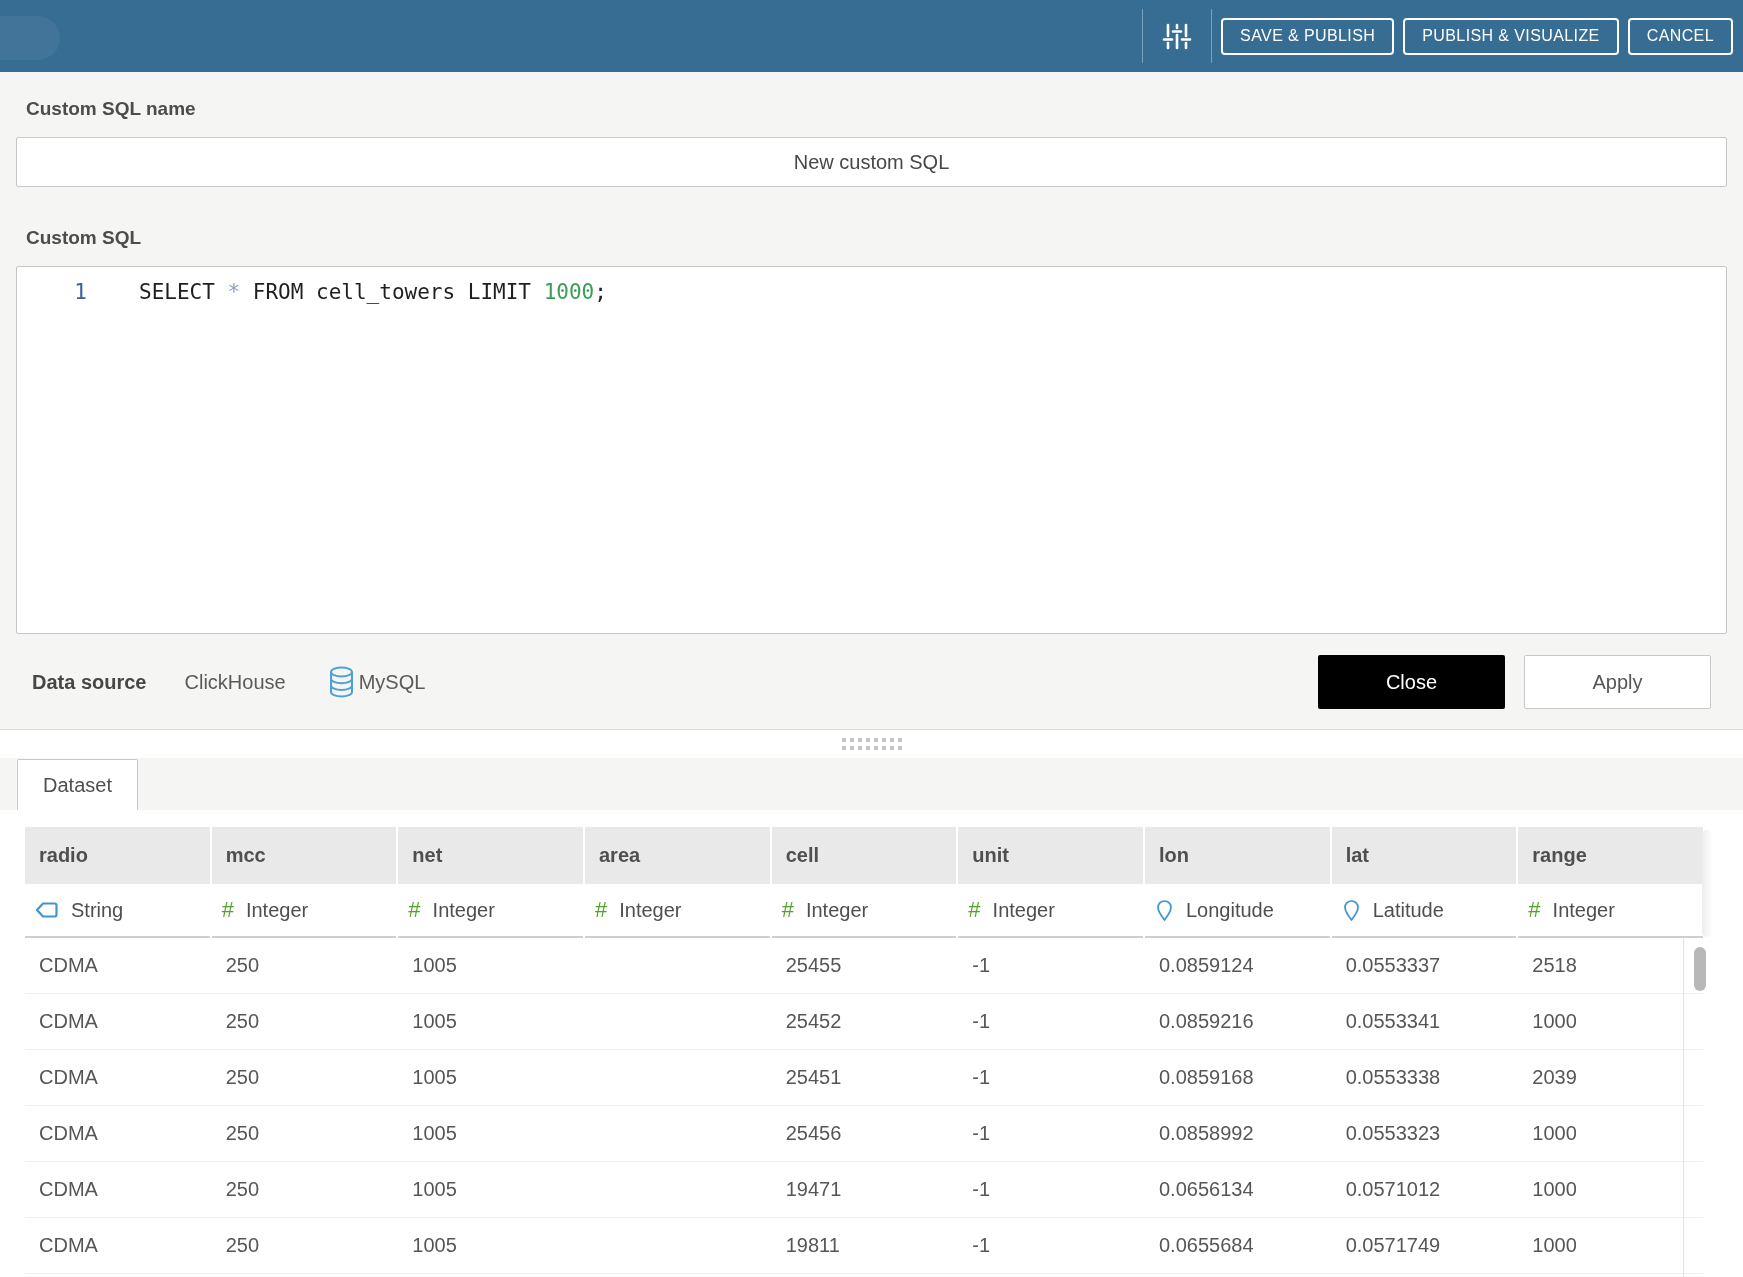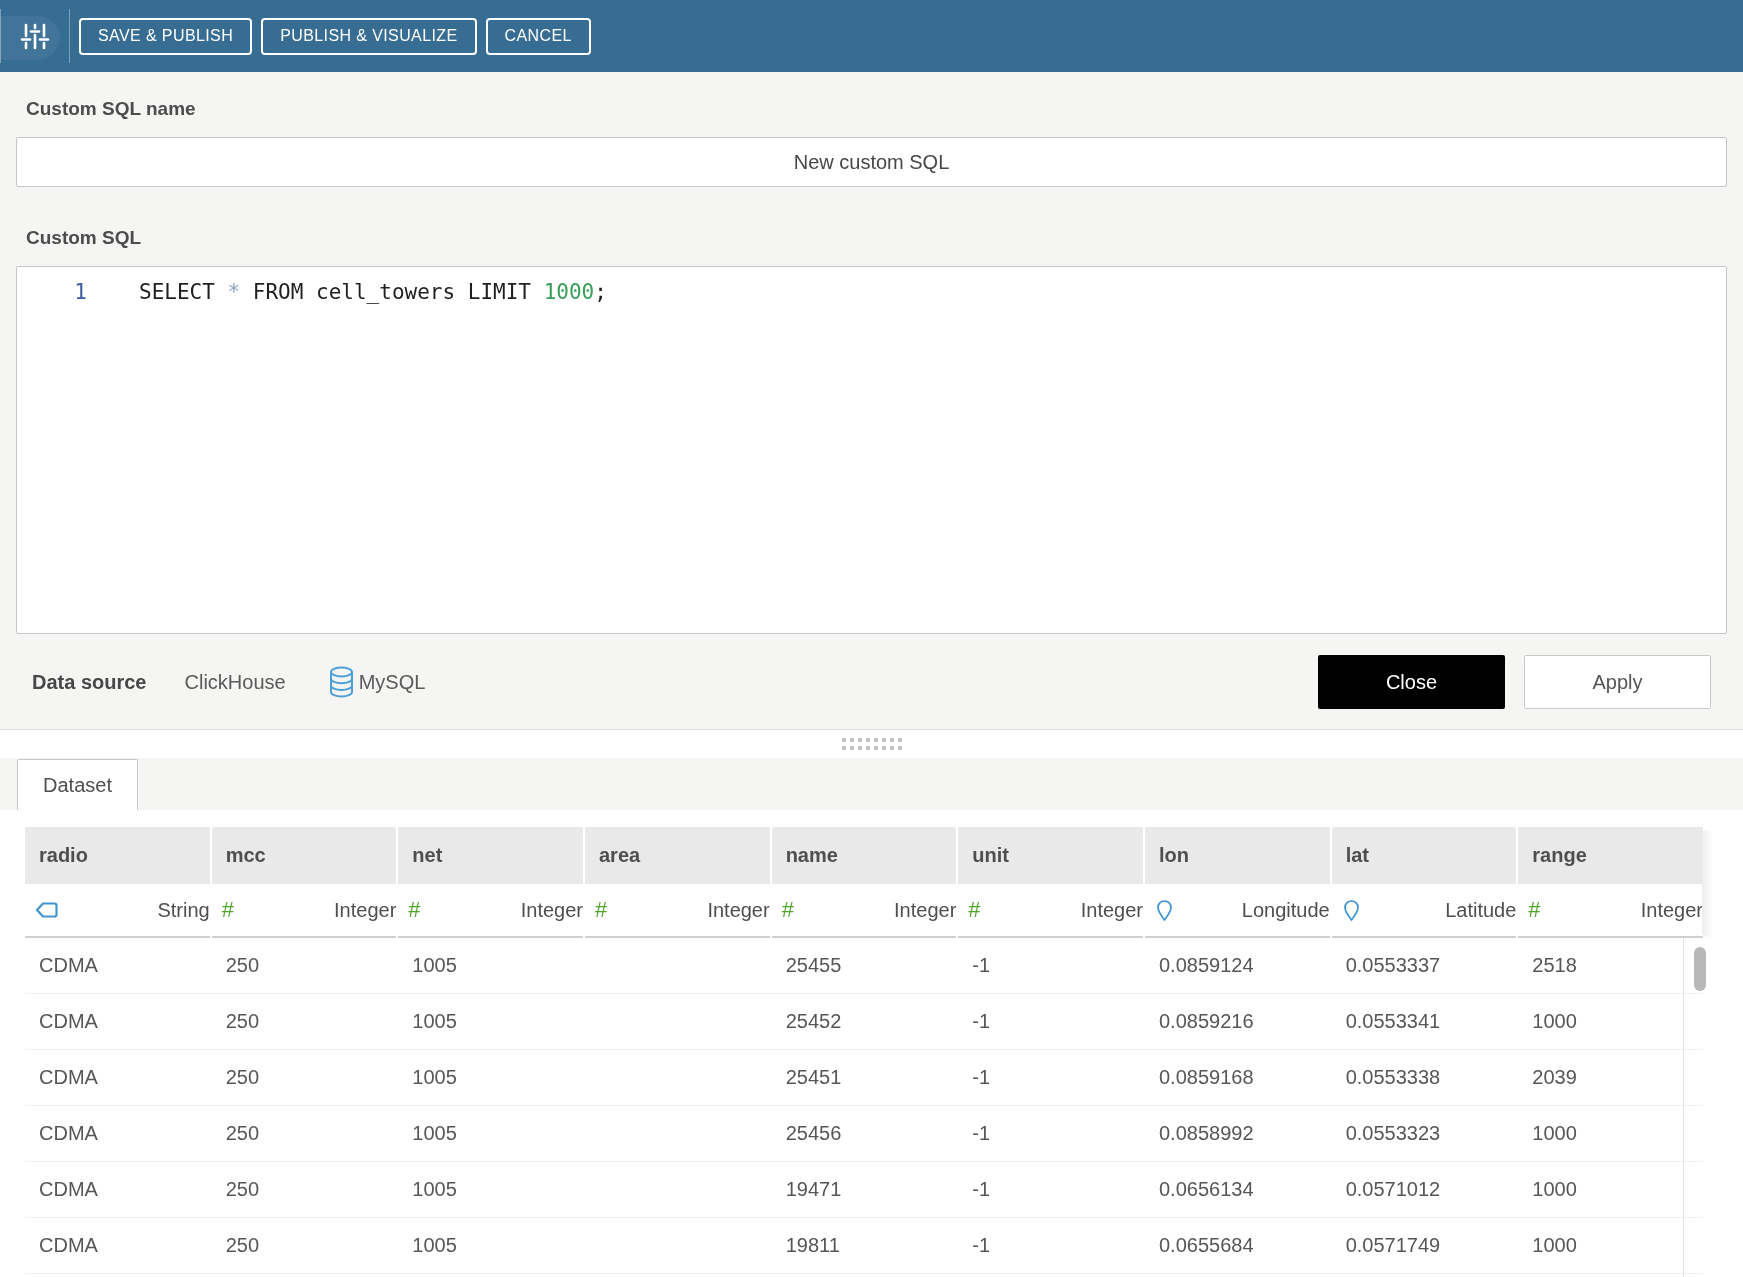--- a/index.html
+++ b/index.html
@@ -2,21 +2,21 @@
 <html><head>
 <meta charset="utf-8">
 <style>
   html,body{margin:0;padding:0;}
   body{
     width:1743px;height:1277px;overflow:hidden;position:relative;
     background:#f5f5f3;font-family:"Liberation Sans",sans-serif;color:#555;
   }
   
   .topbar{height:72px;background:#376d93;display:flex;align-items:center;
-    justify-content:flex-start;padding-right:10px;position:relative;}
+    justify-content:flex-end;padding-right:10px;position:relative;}
   .tb-blob{position:absolute;left:-22px;top:16px;width:82px;height:44px;
     background:rgba(255,255,255,0.05);border-radius:22px;}
   .tb-sep{width:1px;height:54px;background:rgba(255,255,255,0.35);}
   .sliders-wrap{width:68px;display:flex;align-items:center;justify-content:center;cursor:pointer;}
   .tb-btn{height:37px;border:2px solid #ffffff;border-radius:4px;background:transparent;
     color:#ffffff;font-size:16px;font-weight:500;letter-spacing:.4px;padding:0 17px;
     margin-left:9px;font-family:"Liberation Sans",sans-serif;cursor:pointer;}
   
   .form-area{padding:0 16px;}
   .field-label{font-size:19px;font-weight:bold;color:#4c4c4c;margin:26px 0 17px 10px;}
@@ -53,21 +53,21 @@
   .tab-strip{height:52px;padding-left:17px;background:#f5f5f3;display:flex;align-items:flex-end;}
   .tab{width:121px;height:51px;background:#fff;border:1px solid #c9c9c9;border-bottom:none;
     border-radius:2px 2px 0 0;display:flex;align-items:center;justify-content:center;
     font-size:20px;color:#4f4f4f;box-sizing:border-box;cursor:pointer;}
   .table-panel{background:#fff;height:467px;box-sizing:border-box;
     padding:17px 40px 0 25px;position:relative;}
   .grid-row{display:grid;grid-template-columns:repeat(9,1fr);column-gap:2px;}
   .hcell{background:#e9e9e9;height:57px;display:flex;align-items:center;padding-left:14px;
     font-weight:bold;font-size:20px;color:#4f4f4f;box-sizing:border-box;}
   .tcell{height:54px;display:flex;align-items:center;gap:12px;padding-left:10px;
-    font-size:20px;color:#4f4f4f;border-bottom:2px solid #cfcfcf;box-sizing:border-box;justify-content:space-between;}
+    font-size:20px;color:#4f4f4f;border-bottom:2px solid #cfcfcf;box-sizing:border-box;}
   .tcell .hash{color:#55a32a;font-size:22px;font-weight:500;}
   .data-row{border-bottom:1px solid #f1f1f1;}
   .dcell{height:55px;display:flex;align-items:center;padding-left:14px;
     font-size:20px;color:#565656;box-sizing:border-box;}
   .vtrack-light{position:absolute;right:31px;top:20px;width:10px;height:107px;
     background:linear-gradient(to right,#ededed,#fdfdfd);border-radius:5px;}
   .vthumb{position:absolute;right:37px;top:137px;width:12px;height:44px;
     background:#b8b8b8;border-radius:6px;cursor:pointer;}
   .vline{position:absolute;right:59px;top:128px;bottom:0;width:1px;background:#e3e3e3;}
 </style>
@@ -151,21 +151,21 @@
 <div class="tab-strip">
   <div class="tab">Dataset</div>
 </div>
 
 <div class="table-panel">
   <div class="grid-row" id="col-headers">
       <div class="hcell">radio</div>
       <div class="hcell">mcc</div>
       <div class="hcell">net</div>
       <div class="hcell">area</div>
-      <div class="hcell">name</div>
+      <div class="hcell">cell</div>
       <div class="hcell">unit</div>
       <div class="hcell">lon</div>
       <div class="hcell">lat</div>
       <div class="hcell">range</div>
     </div>
   <div class="grid-row" id="col-types">
       <div class="tcell">
         <svg width="24" height="18" viewBox="0 0 24 18">
           <path d="M8 2.5 H19.5 Q21.5 2.5 21.5 4.5 V13.5 Q21.5 15.5 19.5 15.5 H8 L2 9 Z" fill="none" stroke="#3f95d0" stroke-width="2.2" stroke-linejoin="round"></path>
         </svg>

